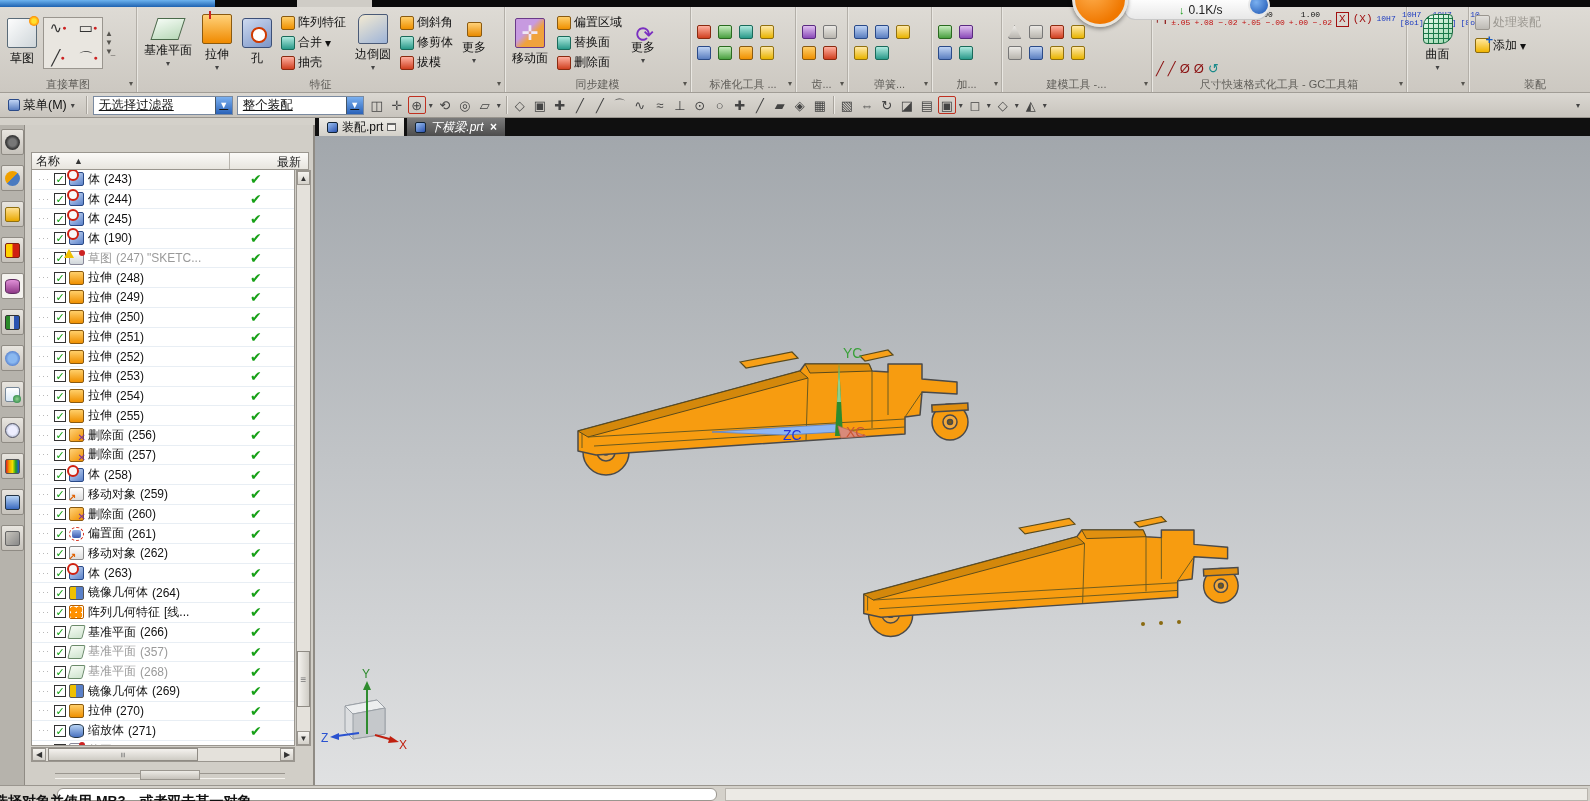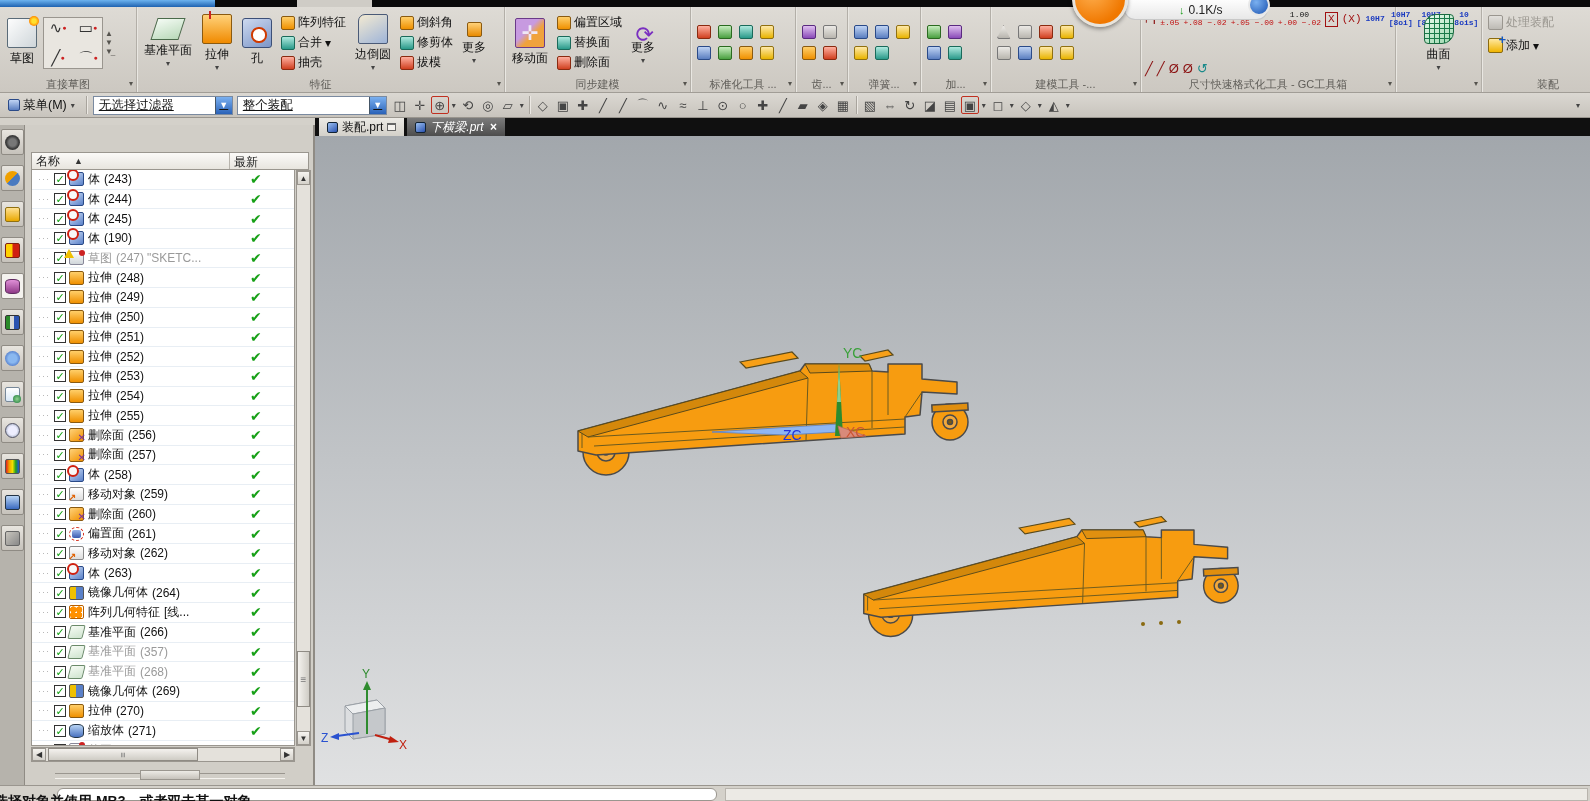--- a/index.html
+++ b/index.html
@@ -69,21 +69,21 @@
 
   .icgrid { display:grid; grid-template-columns:repeat(4,19px); grid-auto-rows:19px; gap:2px 2px; align-content:center; justify-items:center; align-items:center; }
   .icgrid.c2 { grid-template-columns:repeat(2,19px); }
   .icgrid.c3 { grid-template-columns:repeat(3,19px); }
 
   
   .gcrow { display:flex; align-items:center; gap:4px; }
   .gcbody { position:absolute; left:4px; right:4px; top:4px; bottom:16px; display:flex; flex-direction:column; justify-content:space-between; }
   .tol { font-size:8px; line-height:8px; text-align:center; color:#111; white-space:pre; font-family:"Liberation Mono","DejaVu Sans Mono",monospace; }
   .tol .lo { color:#c01010; }
-  .tol.blue, .tol.blue .lo { color:#1a3ac0;font-weight:bold; }
+  .tol.blue, .tol.blue .lo { color:#1a3ac0; }
   .tol.boxed { border:1px solid #a01010; color:#a01010; padding:1px 2px; font-size:11px; line-height:11px; }
   .tol.paren { color:#a01010; font-size:11px; line-height:11px; }
   .gicon { font-size:13px; color:#8a1010; }
   .gicon.teal { color:#1a8a8a; }
 
   
   .tbar { position:absolute; left:0; top:93px; width:1590px; height:25px;
     background:linear-gradient(#dbd8d2,#c8c4bd); border-bottom:1px solid #99958e; display:flex; align-items:center; gap:4px; padding:0 4px; }
   .menborder { display:flex; align-items:center; gap:3px; font-size:12.5px; color:#111; padding:2px 4px; }
   .tsep { width:1px; height:18px; background:#a8a49d; box-shadow:1px 0 0 #ece9e4; margin:0 2px; }
@@ -127,21 +127,21 @@
   .rg-stack { background:linear-gradient(#b8d4f4,#3a6ac0); border:1px solid #234; }
   .rg-tools { background:linear-gradient(135deg,#c8c5be,#888); border:1px solid #666; }
 
   
   .nav { position:absolute; left:25px; top:125px; width:290px; height:660px; background:#d1cec7; border-right:2px solid #8f8b84; }
   .navtitle { height:25px; display:flex; align-items:center; padding:0 8px; font-size:13px; font-weight:bold; color:#111; }
   .navtitle .sq { margin-left:auto; width:12px; height:12px; border:2px solid #333; background:#fff; }
   .navhead { position:absolute; left:6px; top:27px; right:4px; height:18px; background:linear-gradient(#fbfaf8,#e8e5df);
     border:1px solid #9a968f; display:flex; font-size:12px; color:#222; }
   .navhead .c1 { width:198px; padding:1px 4px; border-right:1px solid #b8b4ad; display:flex; align-items:center; gap:14px; }
-  .navhead .c2 { flex:1; padding:1px 4px; }
+  .navhead .c2 { flex:1; padding:1px 4px;margin-left:43px; }
   .sorttri { font-size:9px; color:#333; }
   .navlist { position:absolute; left:6px; top:45px; width:264px; height:576px; background:#fff; border:1px solid #9a968f; border-top:none; overflow:hidden; }
   .navrow { height:19.7px; display:flex; align-items:center; font-size:12px; color:#111; white-space:nowrap;
     border-bottom:1px solid #e8eef4; position:relative; }
   .navrow .treedot { width:22px; height:100%; flex:0 0 auto;
     background:repeating-linear-gradient(90deg,transparent 0 2px,#b8b8b8 2px 3px,transparent 3px 4px) center/12px 1px no-repeat; }
   .cbx { width:12px; height:12px; border:1px solid #333; background:#fff; margin-right:3px; flex:0 0 auto;
     color:#0fa00f; font-size:11px; line-height:11px; text-align:center; font-weight:bold; }
   .fic { width:15px; height:14px; margin-right:4px; flex:0 0 auto; border-radius:2px; position:relative; }
   .fi-body { background:linear-gradient(145deg,#cfe0f8,#5a80c8); border:1px solid #2a4a88; }
@@ -341,21 +341,21 @@
         <div class="icgrid c2">
       <span class="mini m-purple"></span>
       <span class="mini m-gray"></span>
       <span class="mini m-orange"></span>
       <span class="mini m-red"></span>
     </div>
       </div>
     <div class="glabel"><span>齿...</span><span class="caret">▾</span></div>
   </div>
 
-  <div class="grp" style="width:73px">
+  <div class="grp" style="width:84px">
     <div class="gbody">
         <div class="icgrid c3">
       <span class="mini m-blue"></span>
       <span class="mini m-blue"></span>
       <span class="mini m-gold"></span>
       <span class="mini m-gold"></span>
       <span class="mini m-teal"></span>
     </div>
       </div>
     <div class="glabel"><span>弹簧...</span><span class="caret">▾</span></div>
@@ -408,21 +408,21 @@
           <span class="gicon">╱</span>
           <span class="gicon">╱</span>
           <span class="gicon">Ø</span>
           <span class="gicon">Ø</span>
           <span class="gicon teal">↺</span>
         </div>
     </div>
     <div class="glabel"><span>尺寸快速格式化工具 - GC工具箱</span><span class="caret">▾</span></div>
   </div>
 
-  <div class="grp" style="width:86px">
+  <div class="grp" style="width:62px">
     <div class="gbody" style="justify-content:center">
       <div class="bigbtn">
         <span class="ic ic32 i-surface"></span>
         <span>曲面</span>
         <span class="bcaret">▾</span>
       </div>
     </div>
     <div class="glabel">
         <span class="caret">▾</span>
       </div>
@@ -449,21 +449,21 @@
   <div class="menborder">
     <span class="mini m-blue" style="width:12px;height:12px"></span>
     <span>菜单(M)</span>
     <span class="tbcaret">▾</span>
   </div>
   <div class="tsep"></div>
   <div class="combo" style="width:140px">
     <span class="ctext" style="flex:1">无选择过滤器</span>
     <span class="cbtn">▼</span>
   </div>
-  <div class="combo" style="width:150px">
+  <div class="combo" style="width:127px">
     <span class="ctext" style="flex:1">整个装配</span>
     <span class="cbtn">▼</span>
   </div>
   <div id="tb-icons" style="display:flex; align-items:center; gap:2px">
       <span class="tbic">◫</span>
       <span class="tbic">✛</span>
       <span class="tbic framed">⊕</span>
       <span class="tbcaret">▾</span>
       <span class="tbic">⟲</span>
       <span class="tbic">◎</span>

